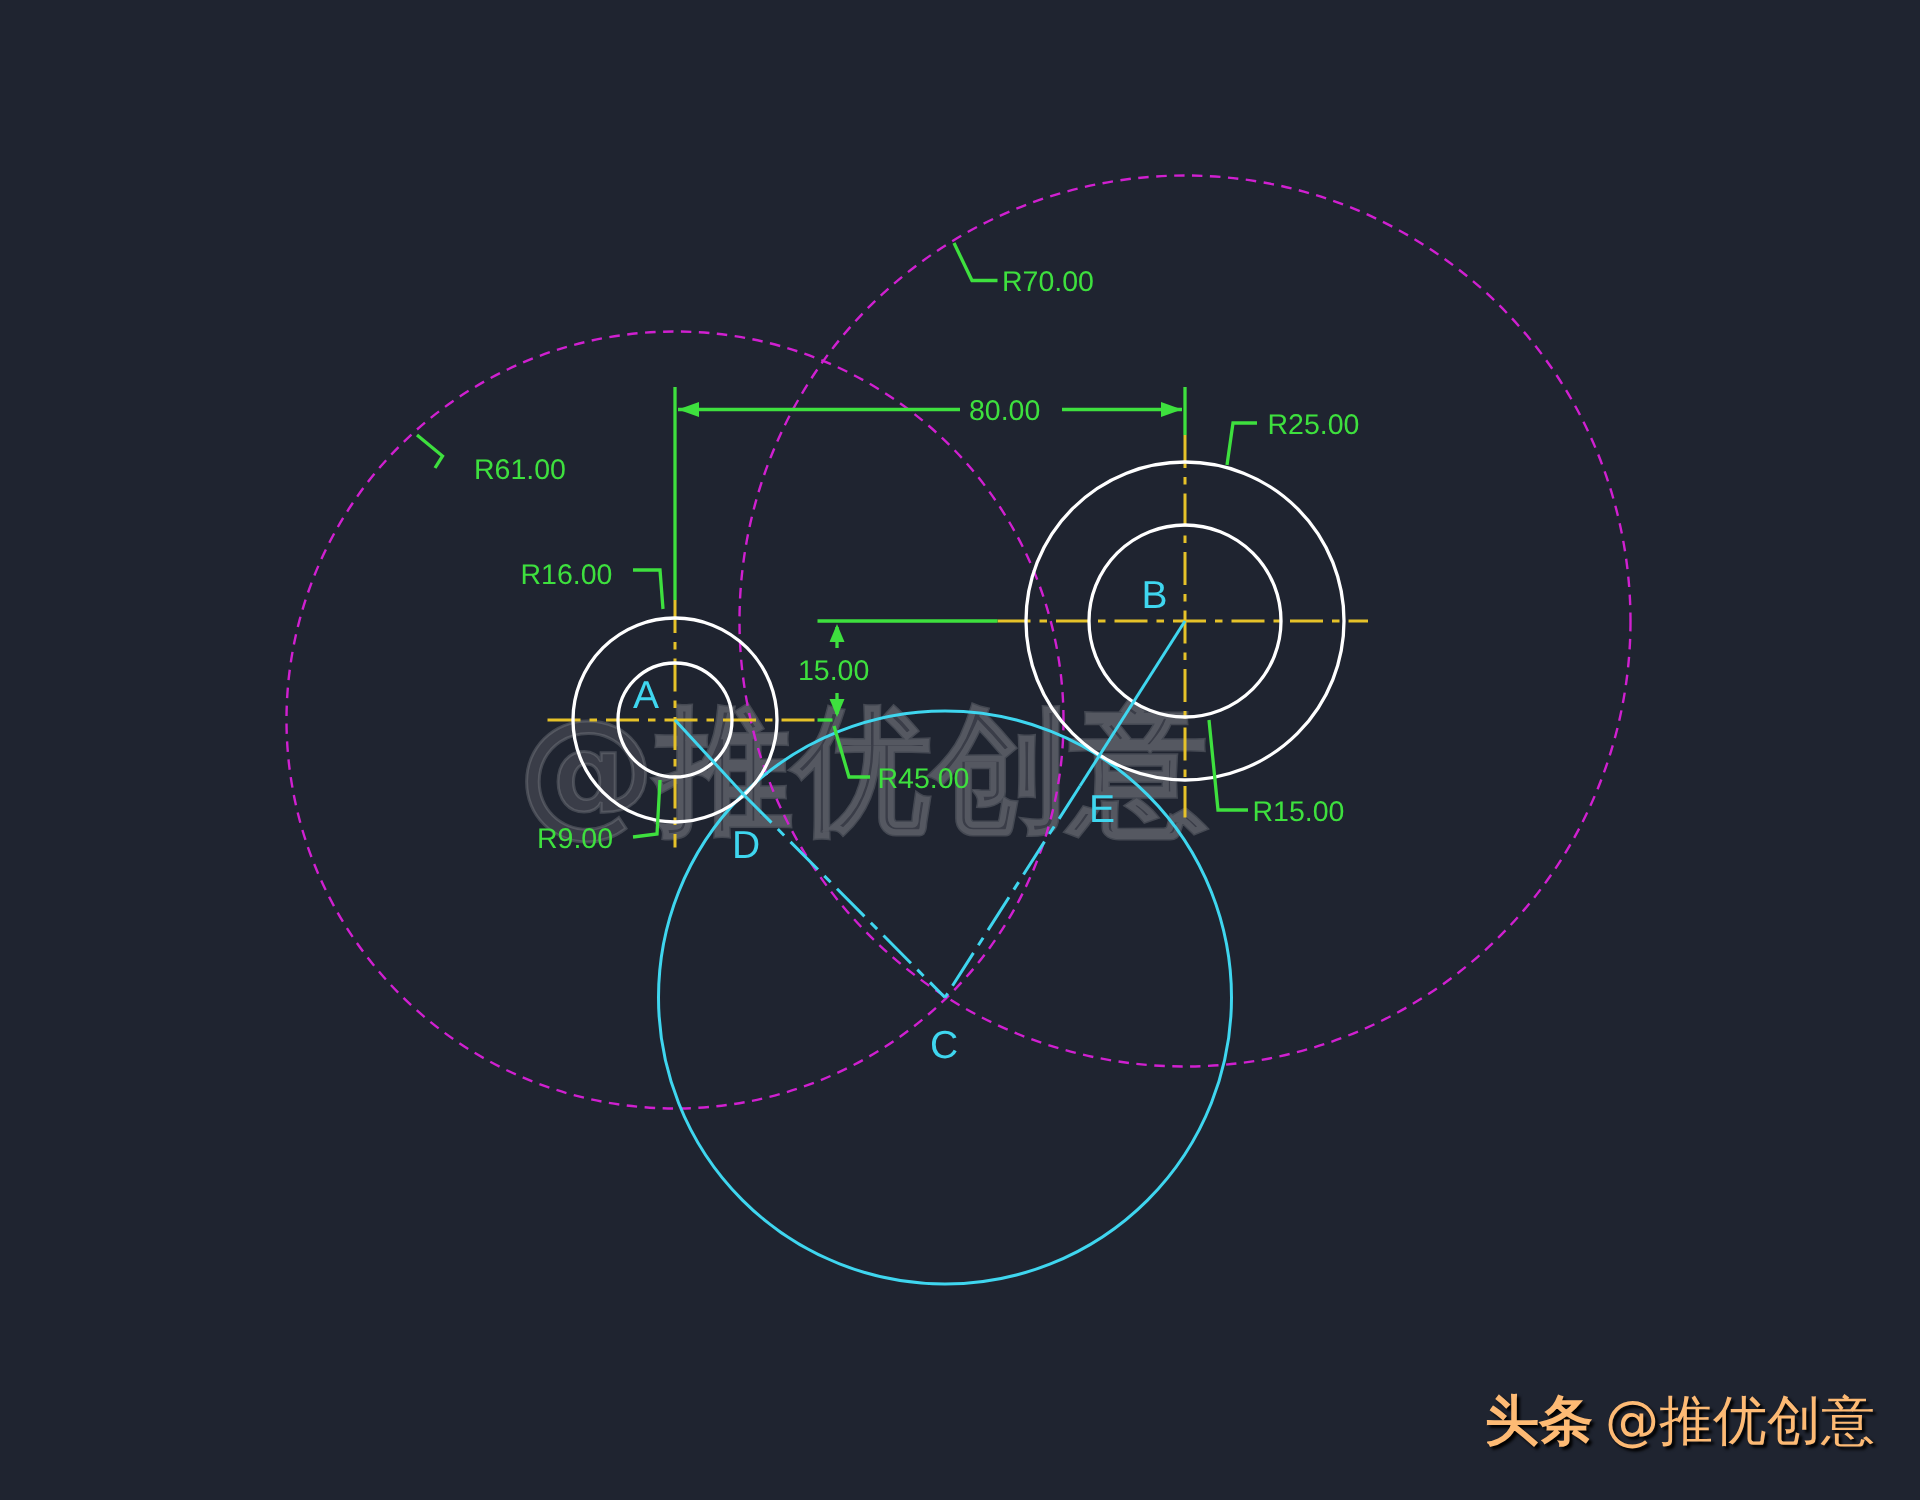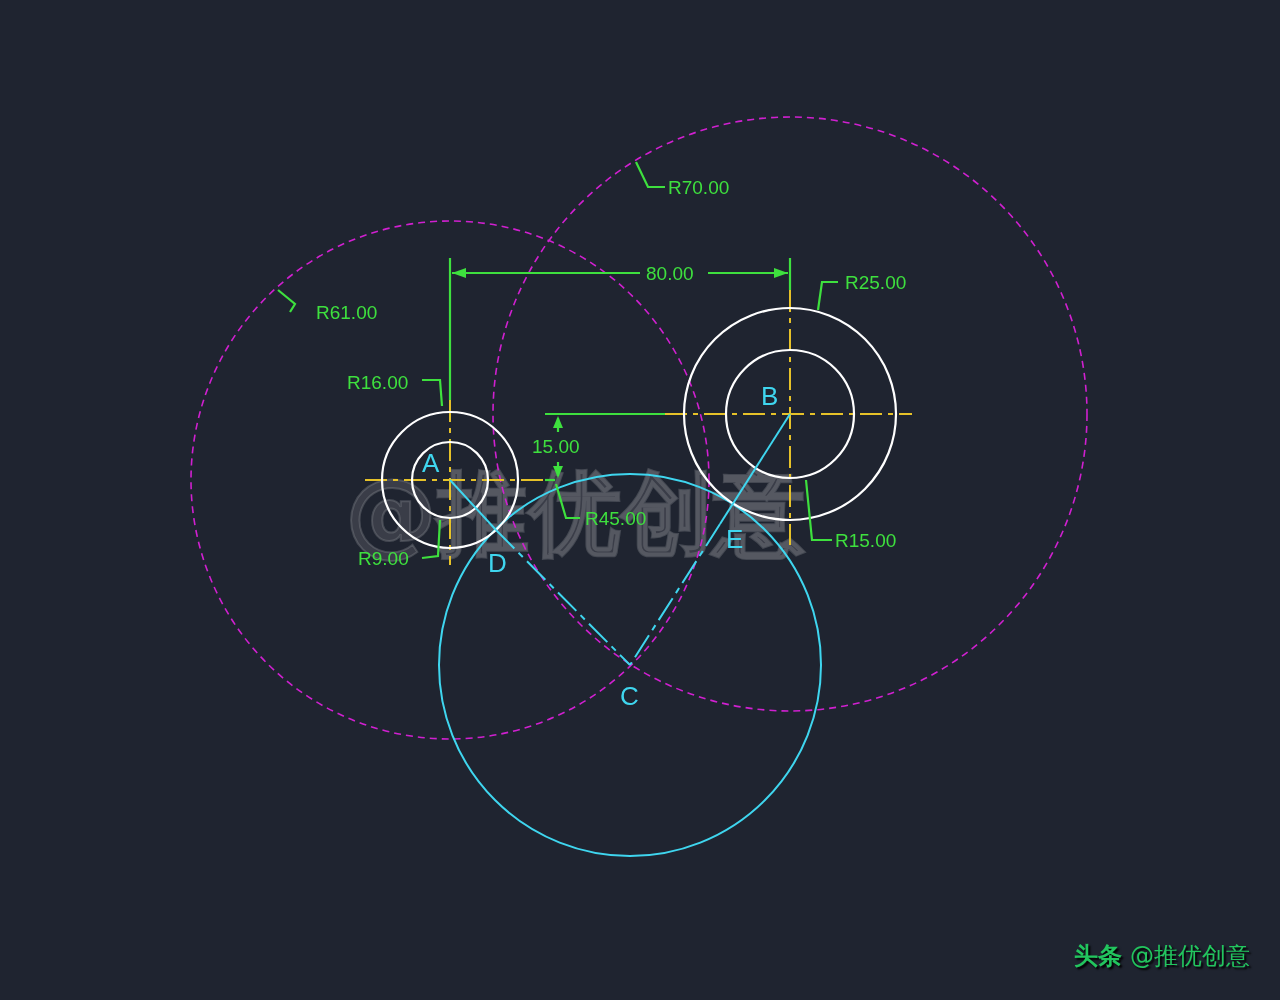--- a/index.html
+++ b/index.html
@@ -1,21 +1,21 @@
 <!DOCTYPE html>
 <html><head>
 <meta charset="utf-8">
 <style>
   html,body{margin:0;padding:0;}
   body{width:1280px;height:1000px;background:#1f2430;overflow:hidden;position:relative;font-family:"Liberation Sans",sans-serif;}
   #canvas{position:absolute;left:0;top:0;}
   .dim{font-family:"Liberation Sans",sans-serif;font-size:19px;fill:#3ee03e;}
   .pt{font-family:"Liberation Sans",sans-serif;font-size:26px;fill:#3fd6ef;}
   .wm{font-family:"DejaVu Sans",sans-serif;font-size:92px;font-weight:bold;fill:#5a5e66;fill-opacity:0.45;stroke:#8a8d93;stroke-opacity:0.35;stroke-width:2;}
-  .credit{position:absolute;right:30px;bottom:28px;font-size:24px;color:#22c55e;text-shadow:2px 2px 2px #000;font-family:"DejaVu Sans",sans-serif;}
+  .credit{position:absolute;right:30px;bottom:28px;font-size:36px;color:#fdba74;text-shadow:2px 2px 2px #000;font-family:"DejaVu Sans",sans-serif;}
   .credit b{font-weight:bold;margin-right:8px;}
 </style>
 </head>
 <body>
 
 <svg id="canvas" width="1280" height="1000">
 
   <text class="wm" x="345" y="545">@推优创意</text>
 
   <circle cx="450" cy="480" r="259" fill="none" stroke="#d020d0" stroke-width="1.6" stroke-dasharray="7 5"></circle>

